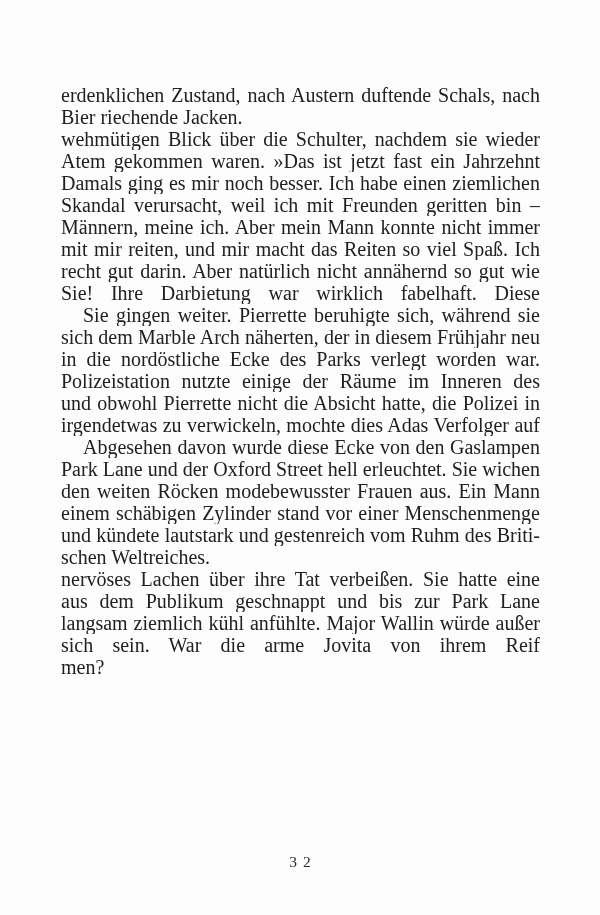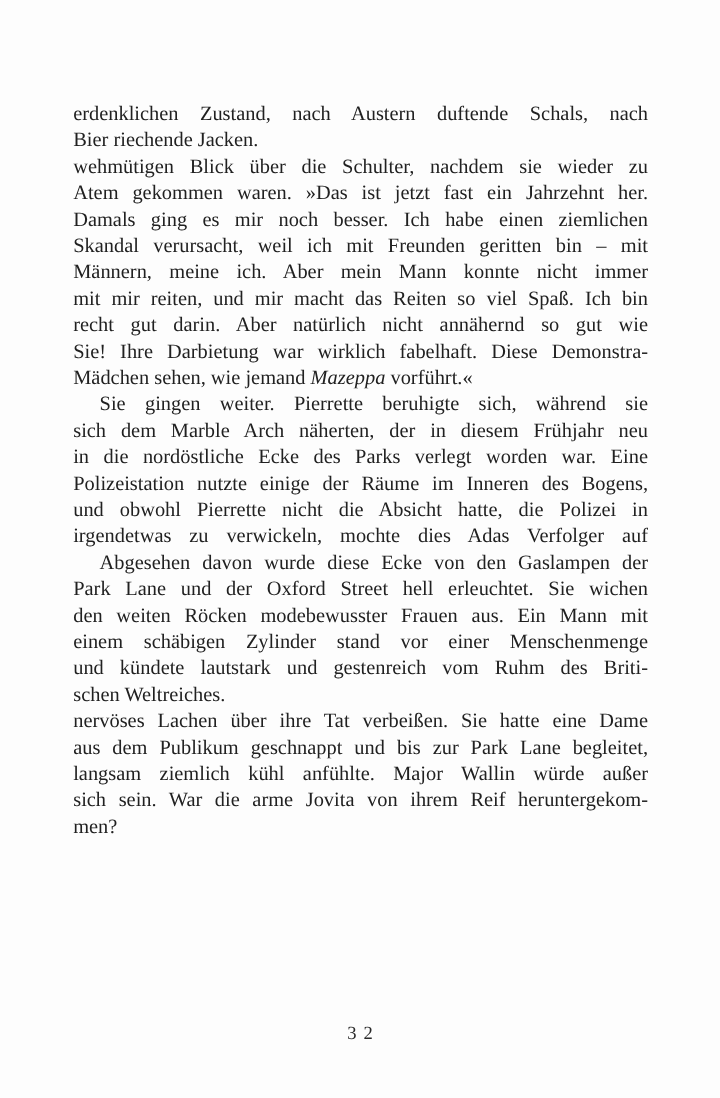--- a/index.html
+++ b/index.html
@@ -19,21 +19,21 @@
     position: absolute;
     left: 61px;
     top: 84px;
     width: 479px;
   }
   .paragraph {
     margin: 0;
     padding: 0;
   }
   .line {
-    font-size: 17px;
+    font-size: 20px;
     line-height: 22px;
     height: 22px;
     overflow: hidden;
     text-align: justify;
     text-align-last: justify;
     -moz-text-align-last: justify;
   }
   .line.last {
     text-align-last: left;
     -moz-text-align-last: left;
@@ -67,21 +67,20 @@
     </div>
     <div class="paragraph">
       <div class="line">wehmütigen Blick über die Schulter, nachdem sie wieder zu</div>
       <div class="line">Atem gekommen waren. »Das ist jetzt fast ein Jahrzehnt her.</div>
       <div class="line">Damals ging es mir noch besser. Ich habe einen ziemlichen</div>
       <div class="line">Skandal verursacht, weil ich mit Freunden geritten bin – mit</div>
       <div class="line">Männern, meine ich. Aber mein Mann konnte nicht immer</div>
       <div class="line">mit mir reiten, und mir macht das Reiten so viel Spaß. Ich bin</div>
       <div class="line">recht gut darin. Aber natürlich nicht annähernd so gut wie</div>
       <div class="line">Sie! Ihre Darbietung war wirklich fabelhaft. Diese Demonstra-</div>
-      <div class="line last">Mädchen sehen, wie jemand <i>Mazeppa</i> vorführt.«</div>
     </div>
     <div class="paragraph">
       <div class="line indent">Sie gingen weiter. Pierrette beruhigte sich, während sie</div>
       <div class="line">sich dem Marble Arch näherten, der in diesem Frühjahr neu</div>
       <div class="line">in die nordöstliche Ecke des Parks verlegt worden war. Eine</div>
       <div class="line">Polizeistation nutzte einige der Räume im Inneren des Bogens,</div>
       <div class="line">und obwohl Pierrette nicht die Absicht hatte, die Polizei in</div>
       <div class="line">irgendetwas zu verwickeln, mochte dies Adas Verfolger auf</div>
     </div>
     <div class="paragraph">

